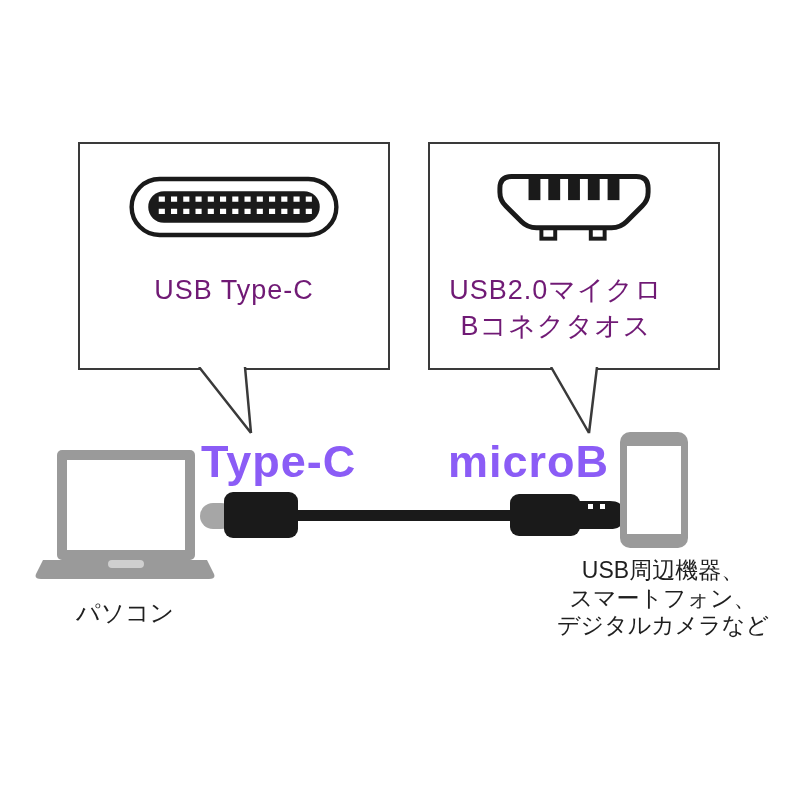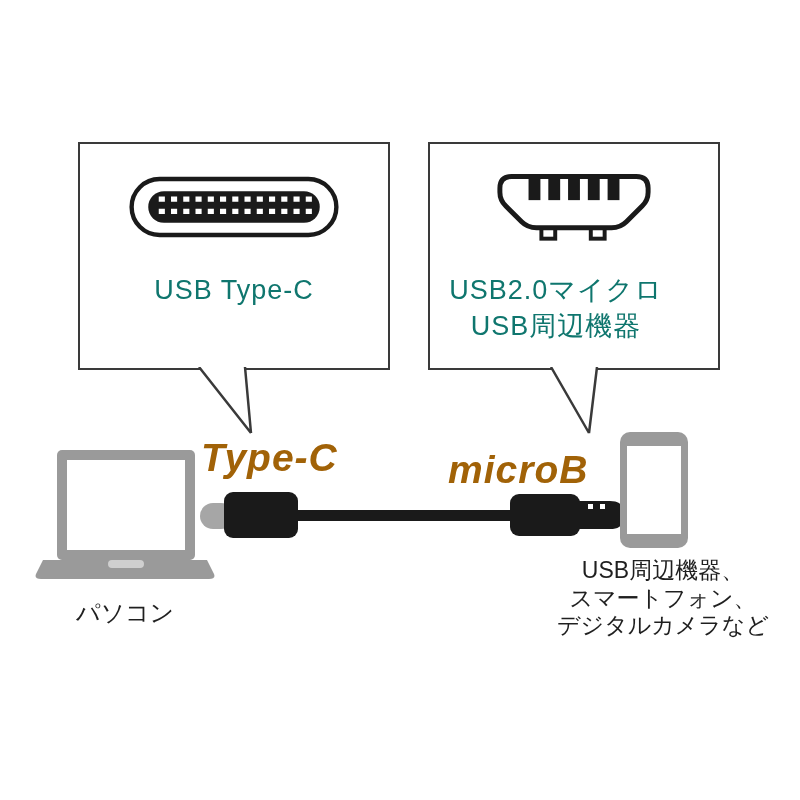--- a/index.html
+++ b/index.html
@@ -22,30 +22,29 @@
     box-sizing: border-box;
     border: 2px solid #3a3a3a;
     background: #ffffff;
   }
   .callout-text {
     position: absolute;
     text-align: center;
     font-size: 27px;
     line-height: 36px;
     font-weight: 500;
-    color: #0f766e;
+    color: #701a75;
     letter-spacing: 1px;
   }
   .big-label {
     position: absolute;
-    font-size: 39px;
+    font-size: 45px;
     font-weight: 700;
-    color: #a16207;
+    color: #8b5cf6;
     letter-spacing: 1px;
-    font-style: italic;
   }
   .caption {
     position: absolute;
     text-align: center;
     color: #1f1f1f;
   }
   #computer-caption { font-size: 24px; }
   #devices-caption { font-size: 23px; line-height: 27.5px; }
   svg { display: block; }
 </style>
@@ -102,35 +101,35 @@
       <rect x="99" y="6" width="12" height="22"></rect>
       <rect x="119" y="6" width="12" height="22"></rect>
     </g>
   </svg>
 
   <div class="callout-text" style="left:78px; top:272px; width:312px;">
     <div>USB Type-C</div>
   </div>
   <div class="callout-text" style="left:428px; top:272px; width:256px;">
     <div>USB2.0マイクロ</div>
-    <div>USB周辺機器</div>
+    <div>Bコネクタオス</div>
   </div>
 
   <svg class="abs" style="left:196px; top:367px;" width="62" height="68" viewBox="0 0 62 68">
     <polygon points="3,0 49,0 55,66" fill="#ffffff"></polygon>
     <path d="M3,0 L55,66 M49,0 L55,66" stroke="#3a3a3a" stroke-width="2.5" fill="none"></path>
   </svg>
 
   <svg class="abs" style="left:547px; top:367px;" width="58" height="68" viewBox="0 0 58 68">
     <polygon points="4,0 50,0 42,66" fill="#ffffff"></polygon>
     <path d="M4,0 L42,66 M50,0 L42,66" stroke="#3a3a3a" stroke-width="2.5" fill="none"></path>
   </svg>
 
   <div class="big-label" style="left:201px; top:436px;">Type-C</div>
-  <div class="big-label" style="left:448px; top:448px;">microB</div>
+  <div class="big-label" style="left:448px; top:436px;">microB</div>
 
   <svg class="abs" style="left:35px; top:448px;" width="180" height="138" viewBox="0 0 180 138">
     <rect x="22" y="2" width="138" height="110" rx="5" fill="#9a9a9a"></rect>
     <rect x="32" y="12" width="118" height="90" fill="#ffffff"></rect>
     <path d="M8,112 L172,112 L179,126 Q181,131 174,131 L6,131 Q-1,131 1,126 Z" fill="#9a9a9a"></path>
     <rect x="73" y="112" width="36" height="8" rx="4" fill="#cfcfcf"></rect>
   </svg>
 
   <svg class="abs" style="left:198px; top:488px;" width="430" height="58" viewBox="0 0 430 58">
     <g>

